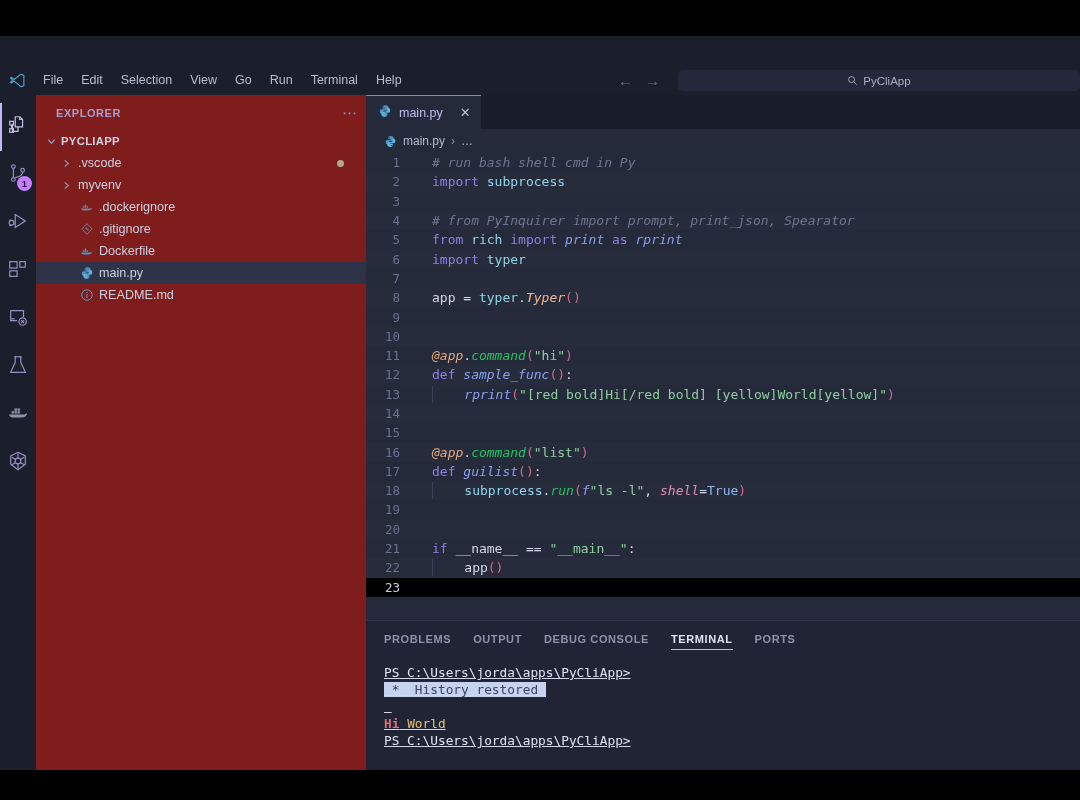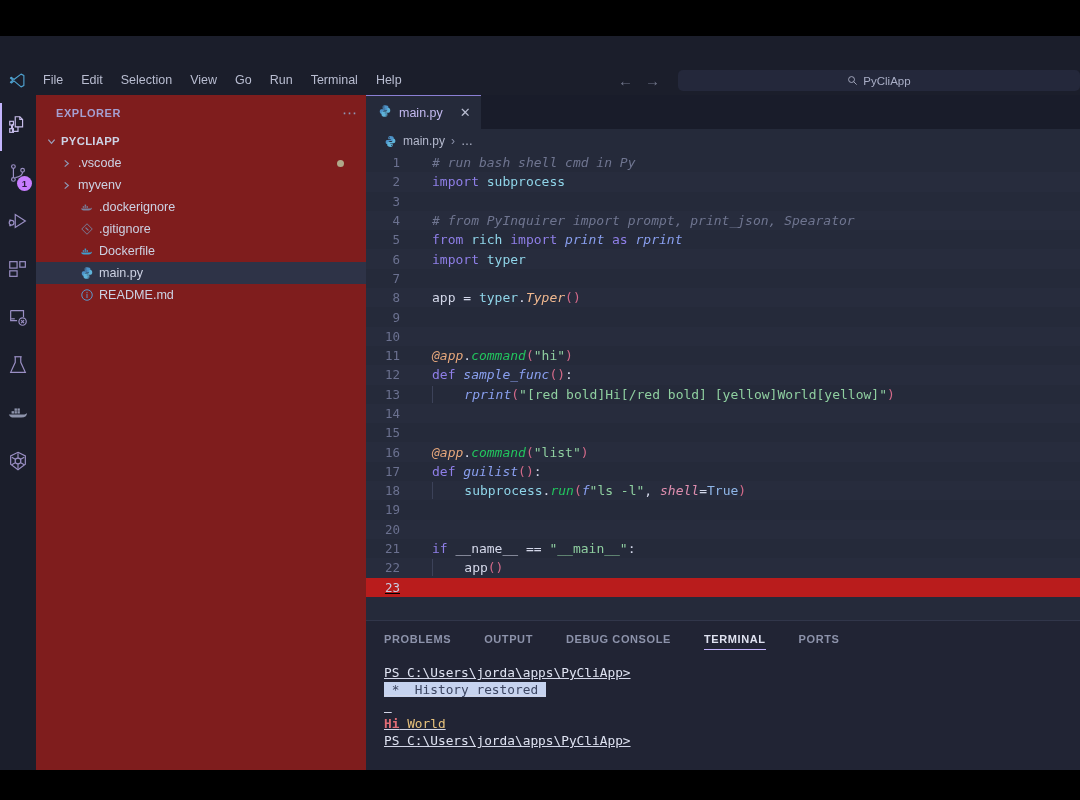--- a/index.html
+++ b/index.html
@@ -152,21 +152,21 @@
   .code-area {
     flex: 1 1 auto; min-height: 0; position: relative;
     background: #252a3a; overflow: hidden;
   }
   .code-line {
     display: flex; height: 19.3px; align-items: center;
     font-family: "DejaVu Sans Mono", monospace;
     font-size: 13px; white-space: pre;
   }
   .code-line.alt { background: #272c3d; }
-  .code-line.cur { background: #b91c1c; text-decoration: underline; }
+  .code-line.cur { background: #000000; text-decoration: underline; }
   .ln {
     width: 50px; flex: 0 0 50px; text-align: right;
     color: #6b7190; padding-right: 16px;
     font-family: "DejaVu Sans Mono", monospace; font-size: 12.5px;
   }
   .code-line.cur .ln { color: #c9cde3; }
   .code-text { padding-left: 16px; color: #d4d8ea; }
 
   .gutter-guide {
     display: inline-block; width: 0; border-left: 1px solid #3c4259;
@@ -192,21 +192,21 @@
   
   .panel {
     flex: 0 0 150px; height: 150px;
     background: #212434;
     border-top: 1px solid #31364a;
     display: flex; flex-direction: column;
     overflow: hidden;
   }
   .panel-tabs {
     height: 35px; flex: 0 0 35px;
-    display: flex; align-items: flex-start; gap: 33px;
+    display: flex; align-items: flex-start; gap: 22px;
     padding-left: 18px;
   }
   .panel-tab {
     color: #8d93ab; font-size: 11px; letter-spacing: .6px; font-weight: 600;
     height: 35px; display: flex; align-items: center; position: relative;
   }
   .panel-tab.active { color: #dfe2f0; }
   .panel-tab.active::after {
     content: ""; position: absolute; left: 0; right: 0; bottom: 6px;
     height: 1.5px; background: #c4b5fd;

